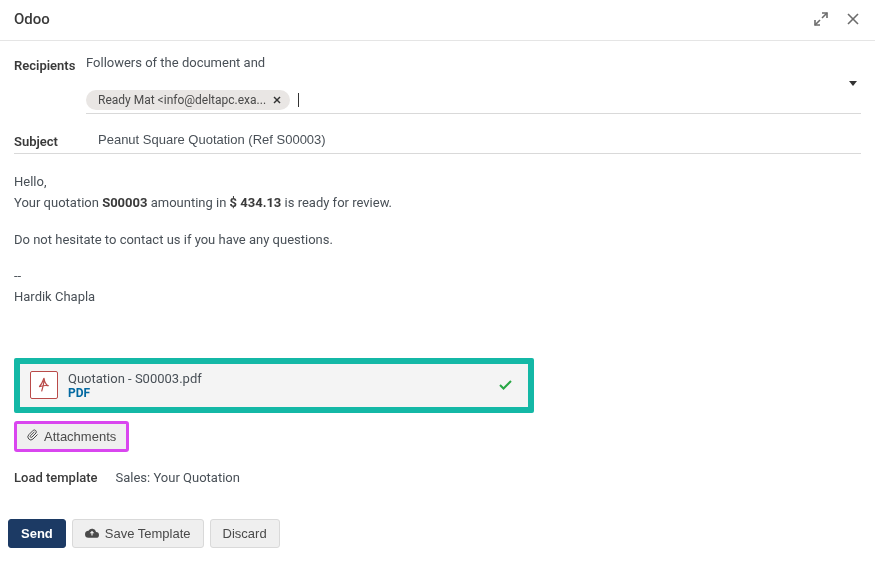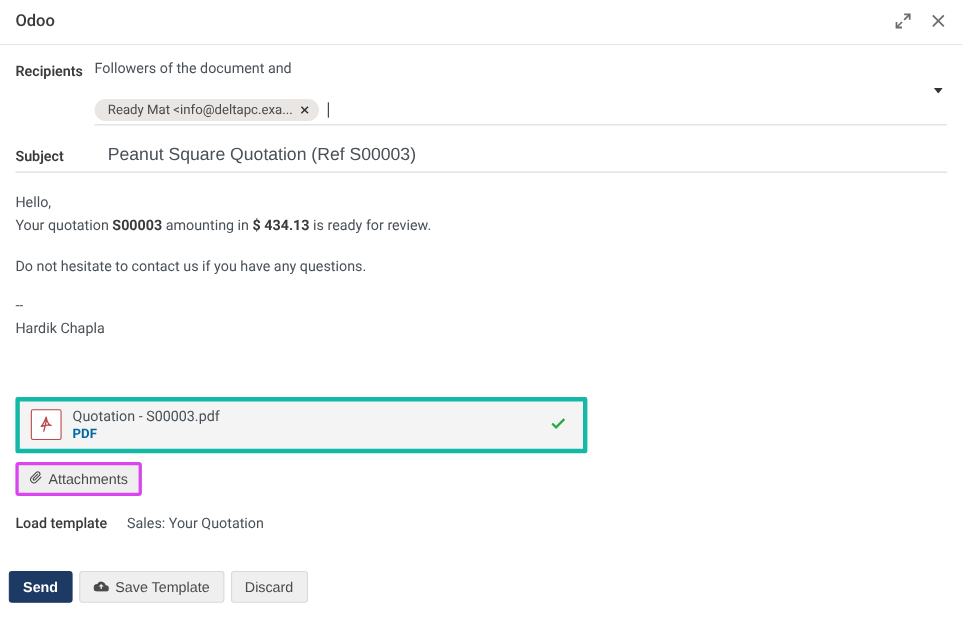--- a/index.html
+++ b/index.html
@@ -125,21 +125,21 @@
     .subject-row {
       margin-top: 14px;
       border-bottom: 1px solid #d9d9d9;
       display: flex;
       align-items: center;
     }
     .subject-input {
       flex: 1;
       border: none;
       outline: none;
-      font-size: 16px;
+      font-size: 13px;
       padding: 4px 12px 4px 12px;
       color: #495057;
       background: transparent;
     }
     .message-body {
       margin-top: 18px;
       font-size: 13px;
       color: #495057;
       line-height: 1.6;
     }
@@ -155,21 +155,21 @@
     .message-body strong {
       font-weight: 700;
       color: #3a3a3a;
     }
     .sig-block {
       margin-top: 14px;
     }
     .attachment-card {
       margin-top: 50px;
       background: #f4f4f4;
-      border: 4px solid #14b8a6;
+      border: 6px solid #14b8a6;
       display: flex;
       align-items: center;
       padding: 7px 10px;
       width: 520px;
       gap: 10px;
       border-radius: 2px;
     }
     .pdf-icon {
       width: 28px;
       height: 28px;

